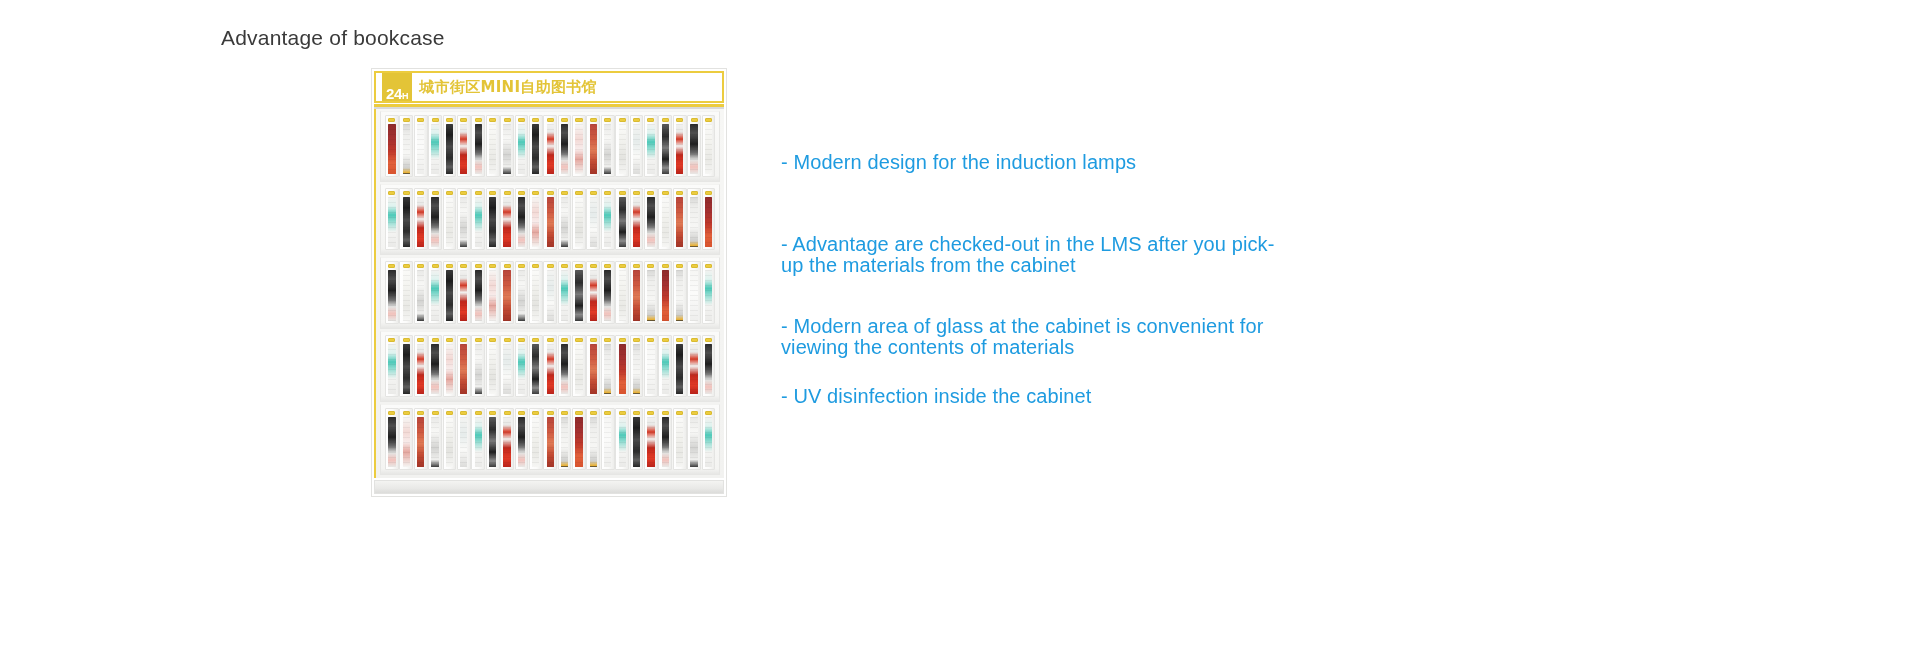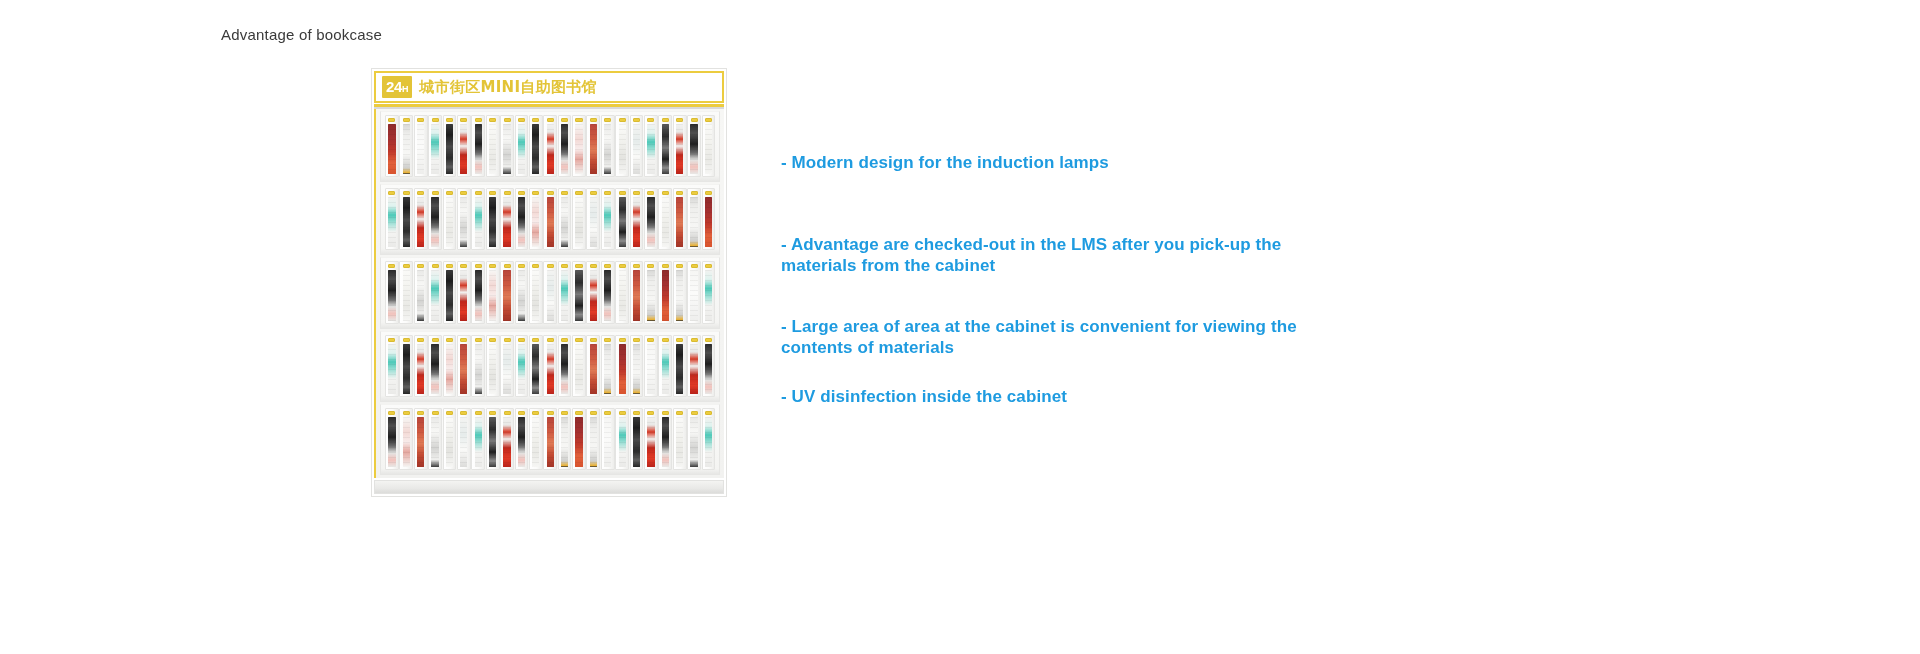--- a/index.html
+++ b/index.html
@@ -17,21 +17,21 @@
     width: 1920px;
     height: 654px;
     background: #ffffff;
   }
 
   
   .slide-title {
     position: absolute;
     left: 221px;
     top: 26px;
-    font-size: 15px;
+    font-size: 21px;
     font-weight: 400;
     color: #3a3a3a;
     letter-spacing: .2px;
     white-space: nowrap;
   }
 
   
   .cabinet {
     position: absolute;
     left: 371px;
@@ -59,21 +59,21 @@
     overflow: hidden;
   }
 
   .badge-24h {
     flex: 0 0 auto;
     background: #e3c437;
     color: #ffffff;
     font-weight: 700;
     font-size: 15px;
     line-height: 1;
-    padding: 3px 4px 4px 4px;
+    padding: 16px 4px 4px 4px;
     display: flex;
     align-items: baseline;
     border-radius: 1px;
     letter-spacing: -0.3px;
   }
   .badge-24h .h {
     font-size: 9px;
     font-weight: 700;
     margin-left: 0px;
   }
@@ -213,23 +213,23 @@
   
   .bullets {
     position: absolute;
     left: 781px;
     top: 152px;
     width: 560px;
   }
 
   .bullet {
     color: #1e9be0;
-    font-size: 17px;
+    font-size: 20px;
     line-height: 21px;
-    font-weight: 700;
+    font-weight: 400;
     letter-spacing: .1px;
   }
   .bullet.b1 { position: absolute; left: 0; top: 0;   width: 420px; }
   .bullet.b2 { position: absolute; left: 0; top: 82px; width: 512px; }
   .bullet.b3 { position: absolute; left: 0; top: 164px; width: 516px; }
   .bullet.b4 { position: absolute; left: 0; top: 234px; width: 420px; }
 </style>
 </head>
 <body>
 
@@ -722,17 +722,17 @@
           </div>
         </div>
       </div>
 
     <div class="cab-base"></div>
   </div>
 
   <div class="bullets">
     <div class="bullet b1">- Modern design for the induction lamps</div>
     <div class="bullet b2">- Advantage are checked-out in the LMS after you pick-up the materials from the cabinet</div>
-    <div class="bullet b3">- Large area of area at the cabinet is convenient for viewing the contents of materials</div>
+    <div class="bullet b3">- Modern area of glass at the cabinet is convenient for viewing the contents of materials</div>
     <div class="bullet b4">- UV disinfection inside the cabinet</div>
   </div>
 
 </div>
 
 </body></html>

